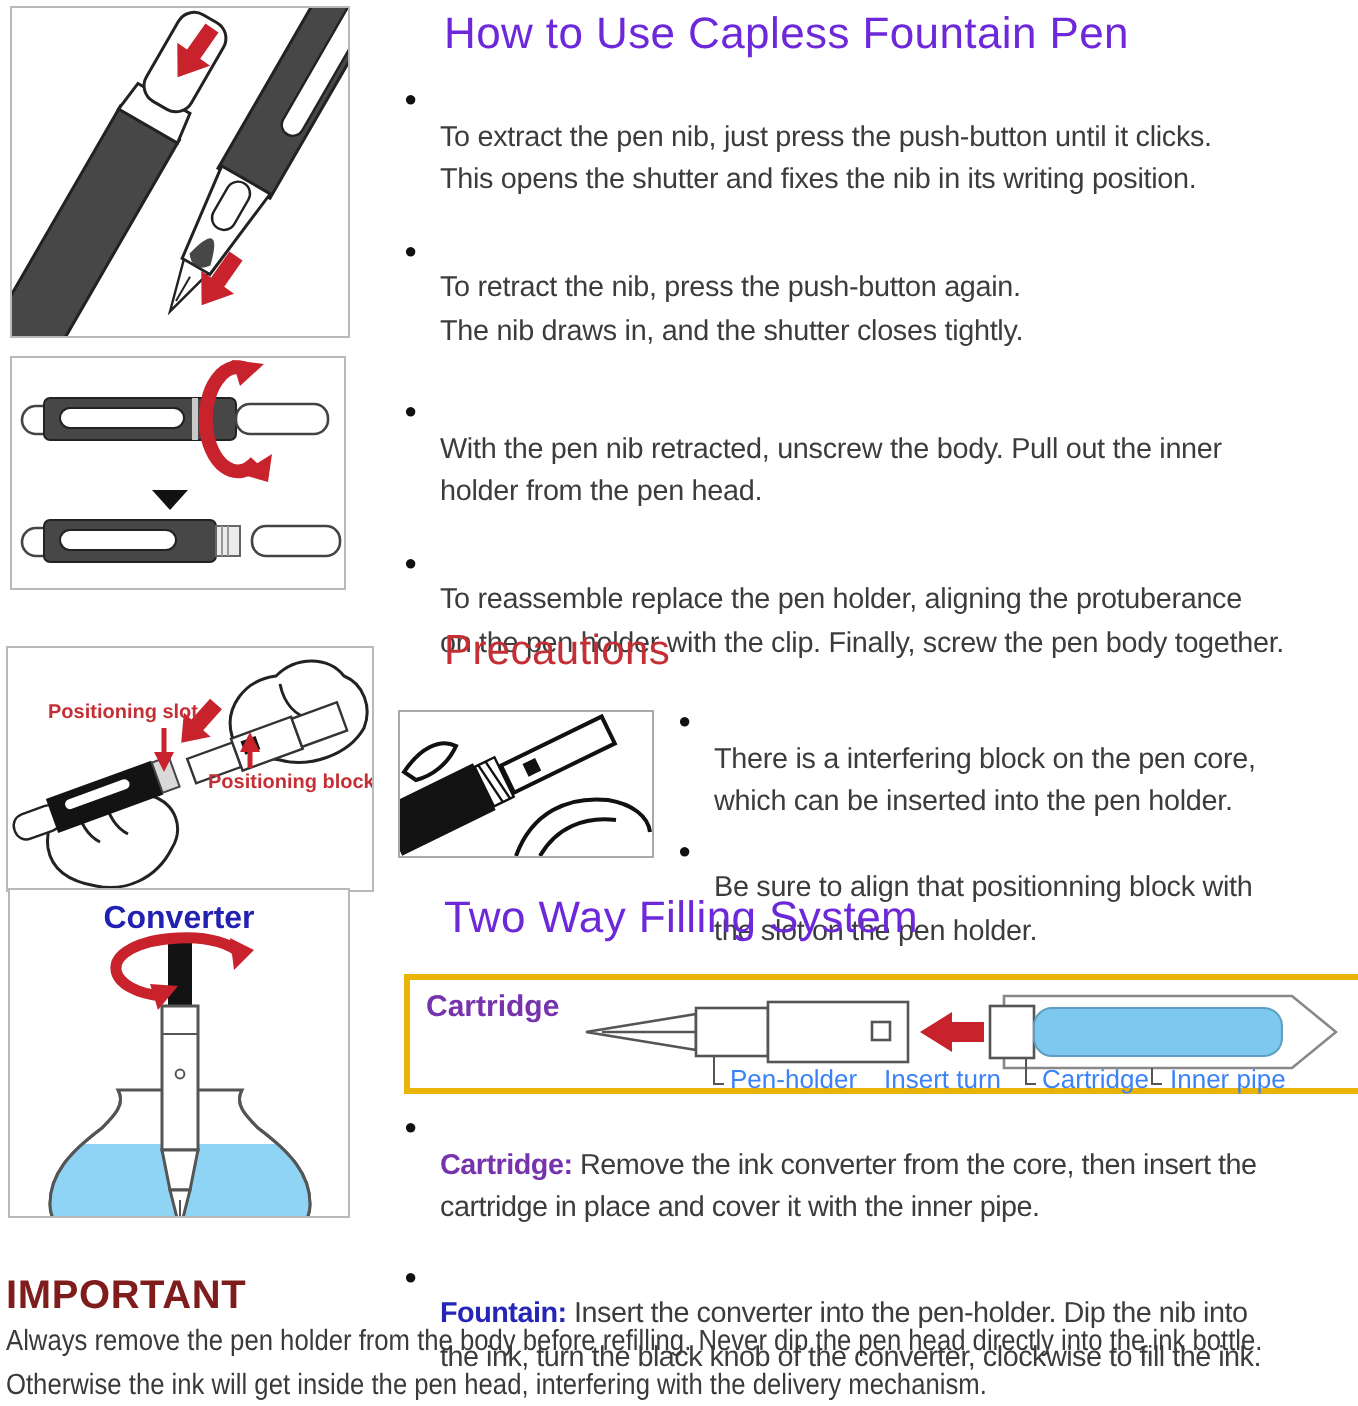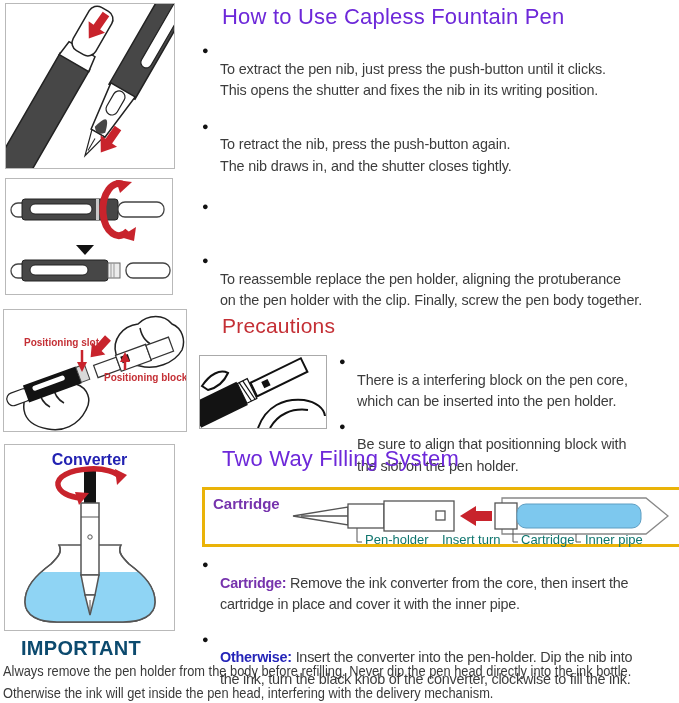--- a/index.html
+++ b/index.html
@@ -23,35 +23,35 @@
   .bullet .dot { position:absolute; left:1px; top:3px; font-size:11px; color:#111; }
   .bullets.tight .bullet { margin-bottom:0; }
   .lead { font-weight:bold;margin-top:22px; }
   .lead.purple { color:#7633ad; }
   .lead.blue { color:#2525b8; }
   .cartridge-box {
     position:absolute; left:202px; top:487px; width:532px; height:60px;
     border:3px solid #eab308; background:#fff;
   }
   .diagram-label {
-    position:absolute; font-size:13px; color:#0f766e; white-space:nowrap;
+    position:absolute; font-size:13px; color:#3b82f6; white-space:nowrap;
   }
   .cartridge-title {
     position:absolute; left:8px; top:5px; font-size:15px; font-weight:bold; color:#7633ad;
   }
   .converter-title {
     position:absolute; left:0; top:6px; width:100%; text-align:center;
     font-size:16px; font-weight:bold; color:#2222b2;
   }
   .pos-label {
     position:absolute; font-size:10px; font-weight:bold; color:#c42f35; white-space:nowrap;
   }
   .important-title {
-    position:absolute; left:21px; top:637px; font-size:20px; font-weight:bold;
-    color:#0c4a6e; letter-spacing:0.3px;
+    position:absolute; left:3px; top:637px; font-size:20px; font-weight:bold;
+    color:#7f1d1d; letter-spacing:0.3px;
   }
   .important-line {
     position:absolute; left:3px; font-size:14.6px; color:#3a3a3a; white-space:nowrap;
     transform:scaleX(0.88); transform-origin:0 0;
   }
 </style>
 </head>
 <body>
 
 <div class="page">
@@ -101,21 +101,21 @@
         <rect x="16" y="81" width="86" height="21" rx="3" fill="#474747" stroke="#222" stroke-width="1"></rect>
         <rect x="24" y="86" width="58" height="10" rx="5" fill="#fff" stroke="#222" stroke-width="1"></rect>
         <rect x="102" y="84" width="12" height="15" fill="#ececec" stroke="#666" stroke-width="1"></rect>
         <line x1="105" y1="84" x2="105" y2="99" stroke="#999" stroke-width="1"></line>
         <line x1="108" y1="84" x2="108" y2="99" stroke="#999" stroke-width="1"></line>
         <rect x="120" y="84" width="44" height="15" rx="7" fill="#fff" stroke="#444" stroke-width="1.3"></rect>
       </g>
     </svg>
   </div>
 
-  <div class="imgbox" style="left:3px; top:309px; width:184px; height:123px;">
+  <div class="imgbox" style="left:3px; top:323px; width:184px; height:123px;">
     <svg width="182" height="121" viewBox="0 0 182 121">
       <g fill="#fff" stroke="#222" stroke-width="1.5">
         <path d="M 112,44 C 108,30 118,16 134,14 C 144,4 160,4 168,14 C 178,18 182,30 178,40 C 170,54 150,60 136,56 C 124,54 114,52 112,44 Z"></path>
         <path d="M 136,18 C 138,28 144,34 152,36" fill="none"></path>
       </g>
       <g fill="#fff" stroke="#222" stroke-width="1.5">
         <path d="M 20,100 C 18,84 30,72 44,74 C 52,64 66,64 72,74 C 84,78 88,90 82,100 C 74,116 58,122 44,119 C 32,117 22,112 20,100 Z"></path>
         <path d="M 34,78 C 36,88 40,94 46,97" fill="none"></path>
         <path d="M 48,74 C 50,84 54,90 60,93" fill="none"></path>
       </g>
@@ -140,21 +140,21 @@
       </g>
       <g>
         <line x1="121" y1="60" x2="121" y2="50" stroke="#c8232c" stroke-width="2.5"></line>
         <polygon points="116,52 126,52 121,42" fill="#c8232c"></polygon>
       </g>
     </svg>
     <span class="pos-label" style="left:20px; top:27px;">Positioning slot</span>
     <span class="pos-label" style="left:100px; top:62px;">Positioning block</span>
   </div>
 
-  <div class="imgbox" style="left:4px; top:444px; width:171px; height:187px;text-decoration:underline;">
+  <div class="imgbox" style="left:4px; top:444px; width:171px; height:165px;text-decoration:underline;">
     <div class="converter-title">Converter</div>
     <svg width="169" height="185" viewBox="0 0 169 185">
       <defs>
         <clipPath id="flaskClip">
           <path d="M54,100 C58,107 52,113 46,119 C30,131 20,142 20,157 C20,171 34,177 52,177 L118,177 C136,177 150,171 150,157 C150,142 140,131 124,119 C118,113 112,107 116,100 Z"></path>
         </clipPath>
       </defs>
       <path d="M54,100 C58,107 52,113 46,119 C30,131 20,142 20,157 C20,171 34,177 52,177 L118,177 C136,177 150,171 150,157 C150,142 140,131 124,119 C118,113 112,107 116,100 Z" fill="#fff" stroke="#555" stroke-width="1.5"></path>
       <rect x="20" y="127" width="130" height="50" fill="#8fd4f4" clip-path="url(#flaskClip)"></rect>
       <path d="M54,100 C58,107 52,113 46,119 C30,131 20,142 20,157 C20,171 34,177 52,177 L118,177 C136,177 150,171 150,157 C150,142 140,131 124,119 C118,113 112,107 116,100" fill="none" stroke="#555" stroke-width="1.5"></path>
@@ -182,21 +182,22 @@
 This opens the shutter and fixes the nib in its writing position.</span>
     </div>
     <div class="bullet">
       <span class="dot">●</span><span>To retract the nib, press the push-button again.
 The nib draws in, and the shutter closes tightly.</span>
     </div>
   </div>
 
   <div class="bullets" style="left:201px; top:193px; width:478px;">
     <div class="bullet">
-      <span class="dot">●</span>
+      <span class="dot">●</span><span>With the pen nib retracted, unscrew the body. Pull out the inner
+holder from the pen head.</span>
     </div>
     <div class="bullet">
       <span class="dot">●</span><span>To reassemble replace the pen holder, aligning the protuberance
 on the pen holder with the clip. Finally, screw the pen body together.</span>
     </div>
   </div>
 
   <div class="heading red" style="left:222px; top:314px;">Precautions</div>
 
   <div class="imgbox" style="left:199px; top:355px; width:128px; height:74px; border-color:#aaa;">
@@ -259,21 +260,21 @@
     <span class="diagram-label" style="left:316px; top:42px;">Cartridge</span>
     <span class="diagram-label" style="left:380px; top:42px;">Inner pipe</span>
   </div>
 
   <div class="bullets" style="left:201px; top:551px; width:478px;">
     <div class="bullet" style="margin-bottom:10px; letter-spacing:-0.25px;">
       <span class="dot">●</span><span class="lead purple">Cartridge:</span> <span>Remove the ink converter from the core, then insert the
 cartridge in place and cover it with the inner pipe.</span>
     </div>
     <div class="bullet" style="letter-spacing:-0.25px;">
-      <span class="dot">●</span><span class="lead blue">Otherwise:</span> <span>Insert the converter into the pen-holder. Dip the nib into
+      <span class="dot">●</span><span class="lead blue">Fountain:</span> <span>Insert the converter into the pen-holder. Dip the nib into
 the ink, turn the black knob of the converter, clockwise to fill the ink.</span>
     </div>
   </div>
 
   <div class="important-title">IMPORTANT</div>
   <div class="important-line" style="top:663px;">Always remove the pen holder from the body before refilling. Never dip the pen head directly into the ink bottle.</div>
   <div class="important-line" style="top:685px;">Otherwise the ink will get inside the pen head, interfering with the delivery mechanism.</div>
 
 </div>
 

